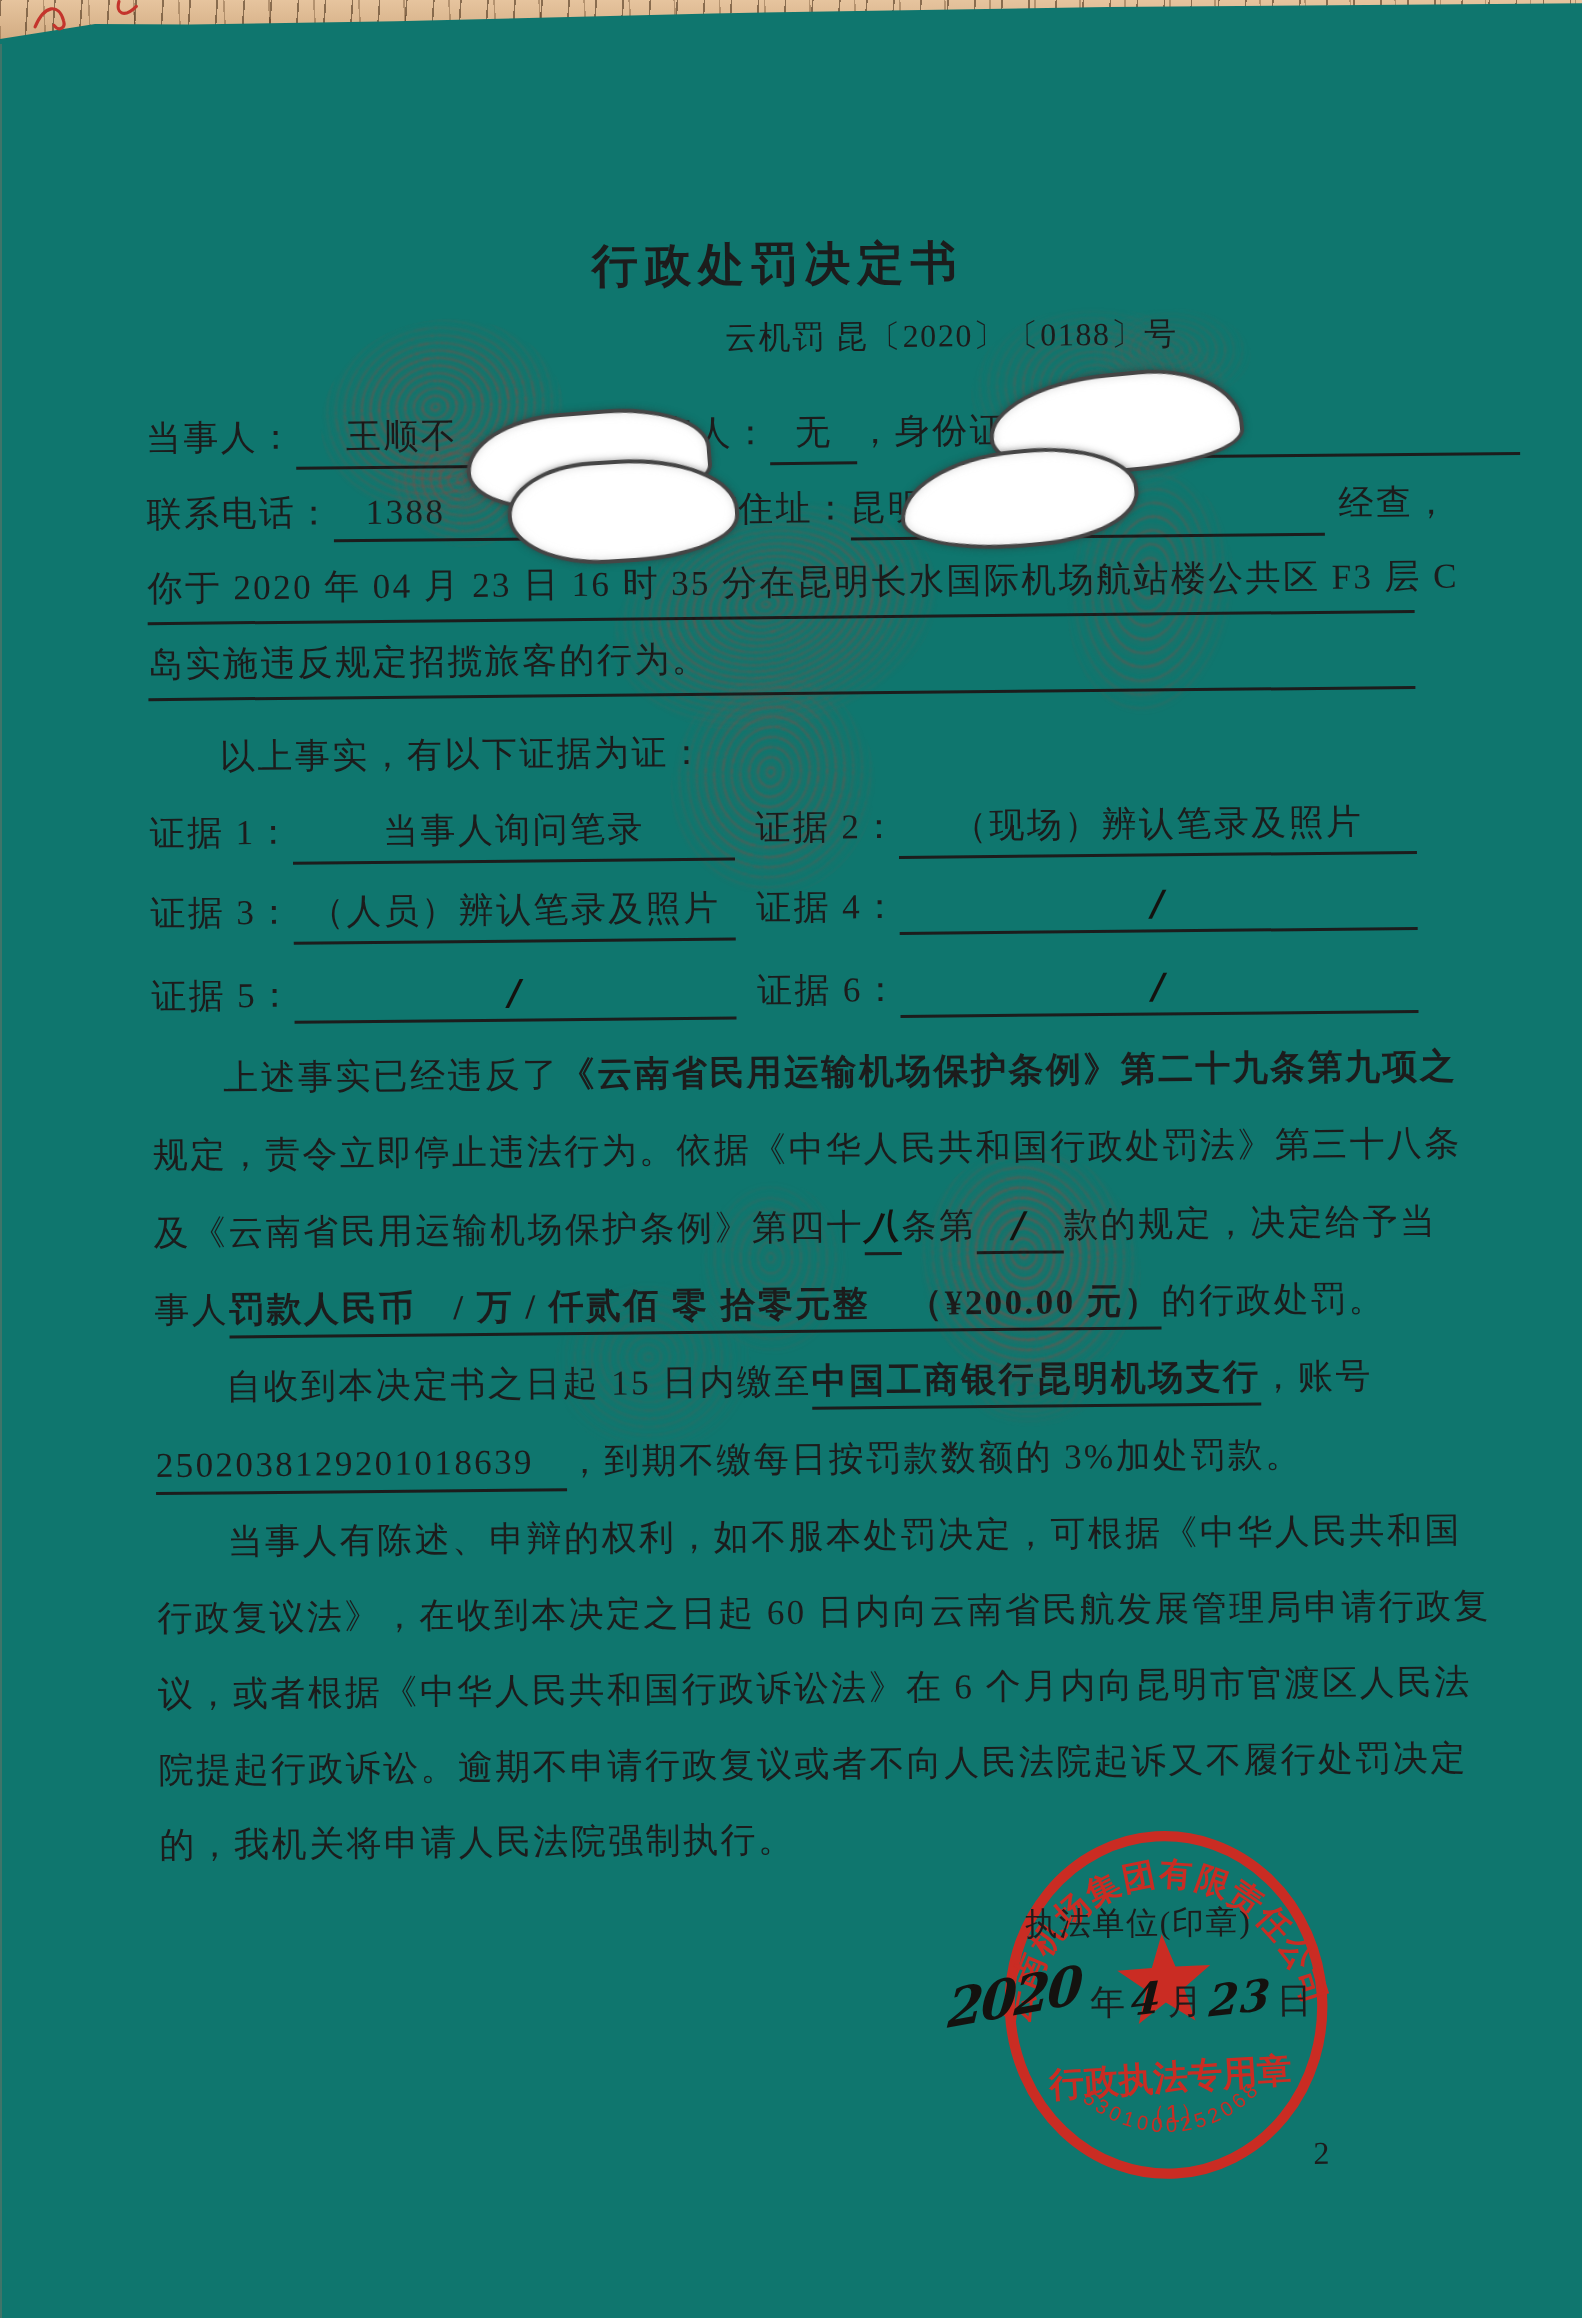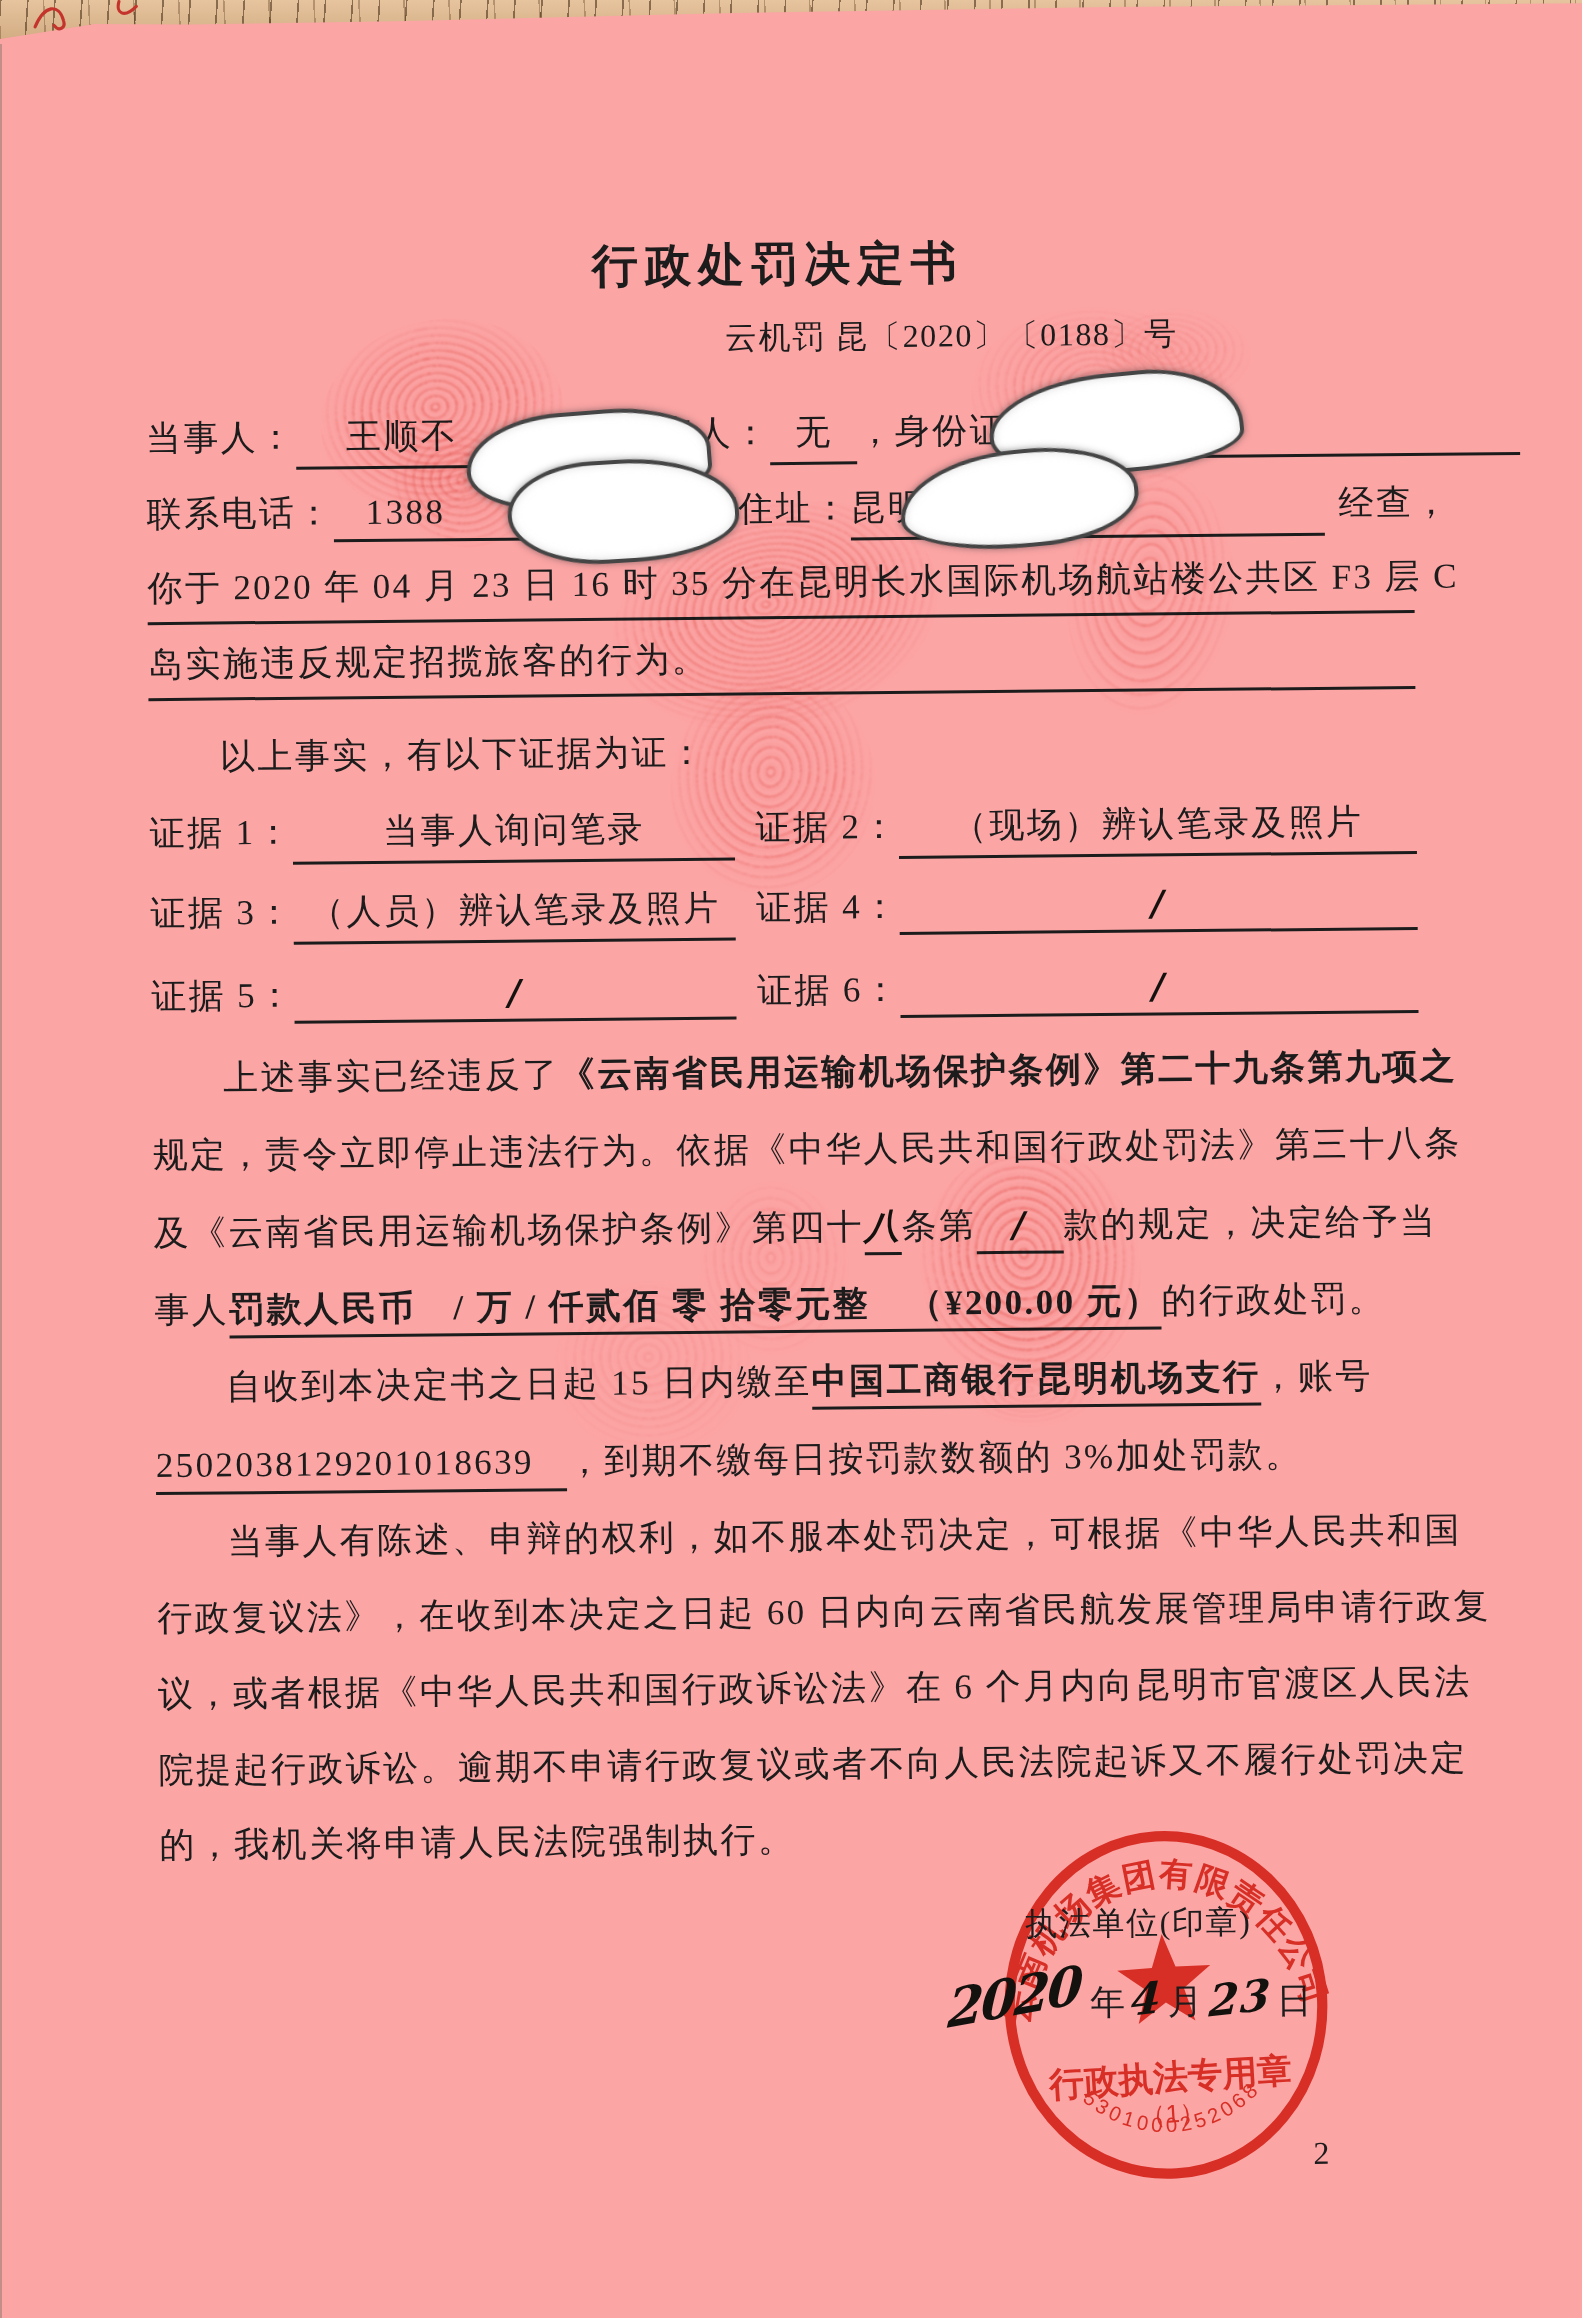--- a/index.html
+++ b/index.html
@@ -1,16 +1,16 @@
 <!DOCTYPE html>
 <html style="font-size:12.6px"><head>
 <meta charset="utf-8">
 <style>
   html,body{margin:0;padding:0;background:#efece6;}
-  .screenshot{position:relative;width:1583px;height:2319px;background:#fca5a5;overflow:hidden;
+  .screenshot{position:relative;width:1583px;height:2319px;background:#0f766e;overflow:hidden;
     font-family:"Liberation Serif","DejaVu Serif",serif;color:#1c1c1c;}
   
   .scan-band{position:absolute;left:0;top:0;width:100%;height:47px;z-index:6;
     background:
       repeating-linear-gradient(94deg, rgba(62,38,16,.55) 0 1.6px, rgba(62,38,16,0) 1.6px 27px),
       repeating-linear-gradient(87deg, rgba(90,58,28,.35) 0 1.6px, rgba(90,58,28,0) 1.6px 45px),
       linear-gradient(180deg,#e6c49e,#cfa87e);
     clip-path:polygon(0 0,100% 0,100% 3.2px,70% 7.1px,45% 13.4px,25% 21.3px,12% 24.5px,6% 24px,0 39px);
     filter:drop-shadow(0 1.6px 0 #4c2f12);}
   .scan-left-edge{position:absolute;left:0;top:44px;bottom:0;width:2.4px;background:rgba(125,115,100,.45);z-index:6;}

